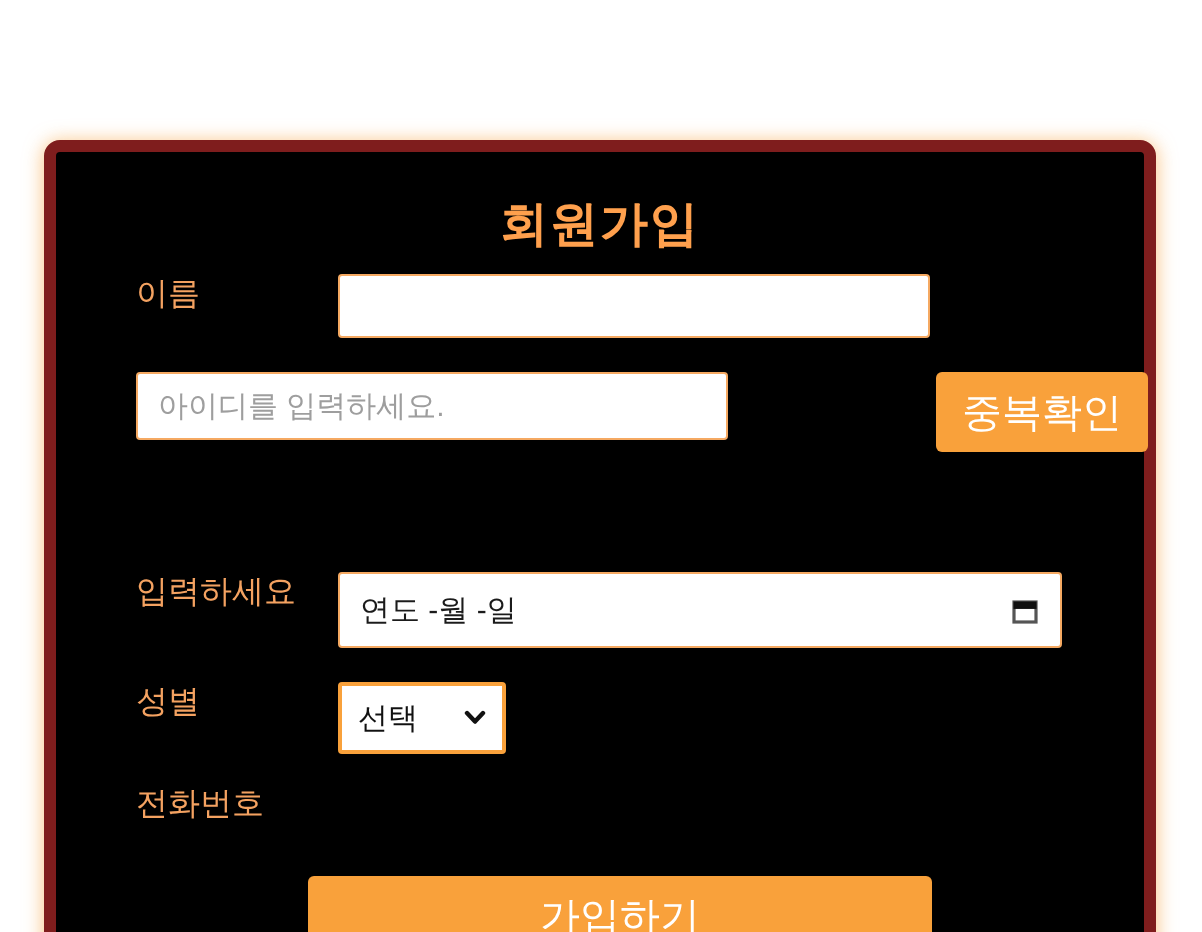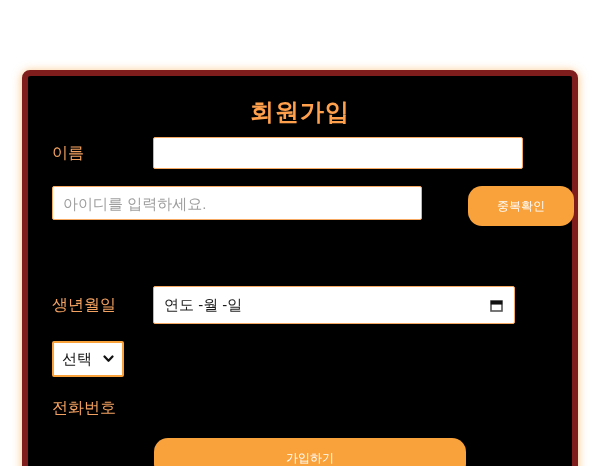--- a/index.html
+++ b/index.html
@@ -22,55 +22,55 @@
     position: absolute;
     left: 0; right: 0; top: 20px;
     text-align: center;
     font-size: 24px;
     font-weight: bold;
     color: #ffa04d;
     letter-spacing: 1px;
   }
   .row {
     position: absolute;
-    left: 24px;
+    left: 40px;
     display: flex;
-    align-items: center;
+    align-items: flex-start;
   }
   .row .lbl {
     width: 101px;
     flex: 0 0 101px;
     font-size: 16px;
     color: #f4a261;
   }
   .ctl {
     border: 1px solid #f5a962;
     border-radius: 2px;
     background: #ffffff;
     font-size: 15px;
     color: #333333;
     padding: 0 10px;
     outline: none;
     font-family: "Liberation Sans", "DejaVu Sans", sans-serif;
   }
   .ctl::placeholder { color: #9e9e9e; opacity: 1; }
-  .w-main { width: 370px; }
+  .w-main { width: 296px; }
   .r-name  { top: 61px;  height: 32px; }
   .r-id    { top: 110px; height: 34px; }
   .r-pw    { top: 160px; height: 34px; }
   .r-birth { top: 210px; height: 38px; }
   .r-sex   { top: 265px; height: 36px; }
   .r-phone { top: 316px; height: 32px; text-decoration: underline; }
   .row .ctl { height: 100%; }
   .btn {
     background: #f9a13b;
     color: #ffffff;
     border: none;
-    border-radius: 14px;
-    font-size: 12px;
+    border-radius: 3px;
+    font-size: 20px;
     cursor: pointer;
     font-family: Liberation Mono, monospace;
   }
   .dup-btn {
     position: absolute;
     left: 440px; top: 110px;
     width: 106px; height: 40px;
   }
   .submit-btn {
     position: absolute;
@@ -79,21 +79,21 @@
   }
   .fake-field {
     display: flex;
     align-items: center;
     justify-content: space-between;
     cursor: default;
     color: #1b1b1b;
   }
   .date-field { width: 362px; }
   .select-field {
-    width: 72px;
+    width: 84px;
     border: 2px solid #f9a13b;
     border-radius: 2px;
     padding: 0 8px;
     gap: 8px;
     cursor: pointer;
     color: #111111;
   }
   .icon { display: inline-flex; align-items: center; }
 </style>
 </head>
@@ -108,33 +108,34 @@
     <input class="ctl w-main" type="text" placeholder="" style="">
   </div>
 
   <div class="row r-id">
     <input class="ctl w-main" type="text" placeholder="아이디를 입력하세요." style="">
   </div>
   <button class="btn dup-btn">중복확인</button>
 
 
   <div class="row r-birth">
-    <span class="lbl">생년월일</span>
+    <span class="lbl">입력하세요</span>
     <div class="ctl fake-field date-field">
       <span>연도 -월 -일</span>
       <span class="icon">
         <svg width="15" height="15" viewBox="0 0 15 15">
           <rect x="2" y="3" width="11" height="10" fill="none" stroke="#555555" stroke-width="1.6"></rect>
           <rect x="2" y="3" width="11" height="3.2" fill="#111111" stroke="#111111" stroke-width="0.5"></rect>
         </svg>
       </span>
     </div>
   </div>
 
   <div class="row r-sex">
+    <span class="lbl">성별</span>
     <div class="ctl fake-field select-field">
       <span>선택</span>
       <span class="icon">
         <svg width="11" height="8" viewBox="0 0 11 8">
           <polyline points="1.5,1.5 5.5,5.8 9.5,1.5" fill="none" stroke="#111111" stroke-width="2.2" stroke-linecap="round" stroke-linejoin="round"></polyline>
         </svg>
       </span>
     </div>
   </div>
 

